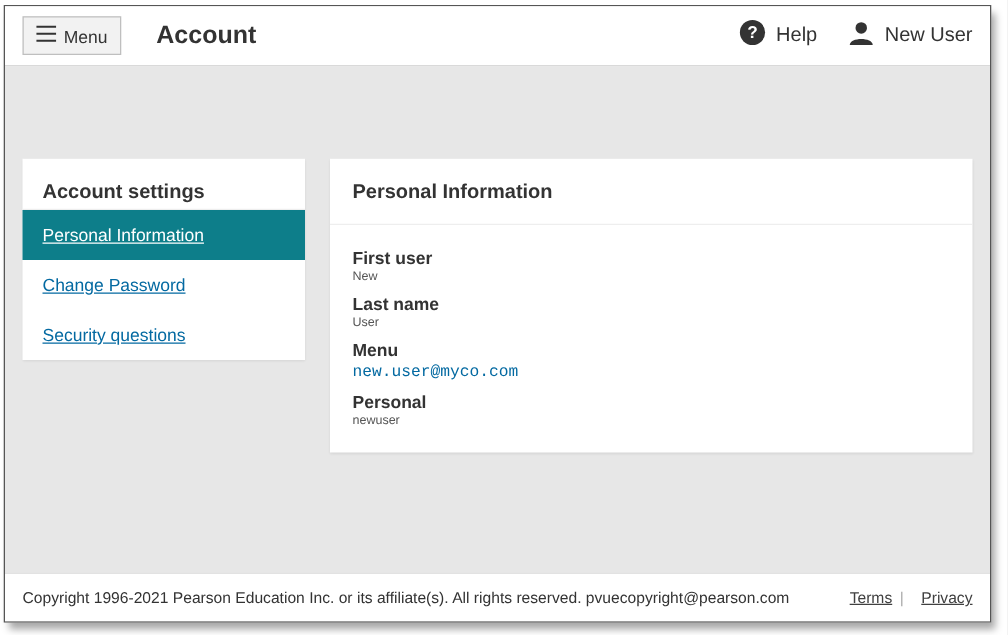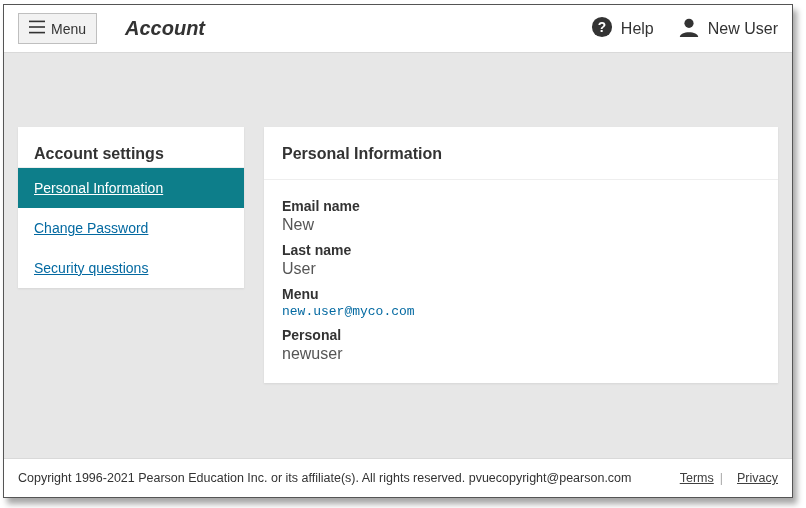--- a/index.html
+++ b/index.html
@@ -39,21 +39,20 @@
     font-size: 14px;
     color: #333;
     cursor: pointer;
   }
   .menu-btn svg { width: 16px; height: 14px; }
   .page-title {
     font-size: 20px;
     font-weight: 600;
     color: #333;
     margin-left: 28px;
-    font-style: italic;
   }
   .header-spacer { flex: 1; }
   .header-link {
     display: inline-flex;
     align-items: center;
     gap: 8px;
     font-size: 16px;
     color: #333;
     margin-left: 24px;
     cursor: pointer;
@@ -110,21 +109,21 @@
     border-bottom: 1px solid #eee;
   }
   .fields { padding: 10px 18px 0 18px; }
   .field { margin-top: 8px; margin-bottom: 4px; }
   .field-label {
     font-size: 14px;
     font-weight: 600;
     color: #333;
   }
   .field-value {
-    font-size: 16px;
+    font-size: 10px;
     color: #555;
     margin-top: 2px;
   }
   .email-img {
     font-family: "Courier New", monospace;
     font-size: 13px;
     color: #0369a1;
     margin-top: 2px;
   }
 
@@ -200,21 +199,21 @@
       <div class="sidebar-item">
         <span>Security questions</span>
       </div>
     </div>
 
     <div class="panel">
       <div class="panel-title">Personal Information</div>
       <div class="fields">
 
         <div class="field">
-          <div class="field-label">Email name</div>
+          <div class="field-label">First user</div>
           <div class="field-value">New</div>
         </div>
 
         <div class="field">
           <div class="field-label">Last name</div>
           <div class="field-value">User</div>
         </div>
 
         <div class="field">
           <div class="field-label">Menu</div>

